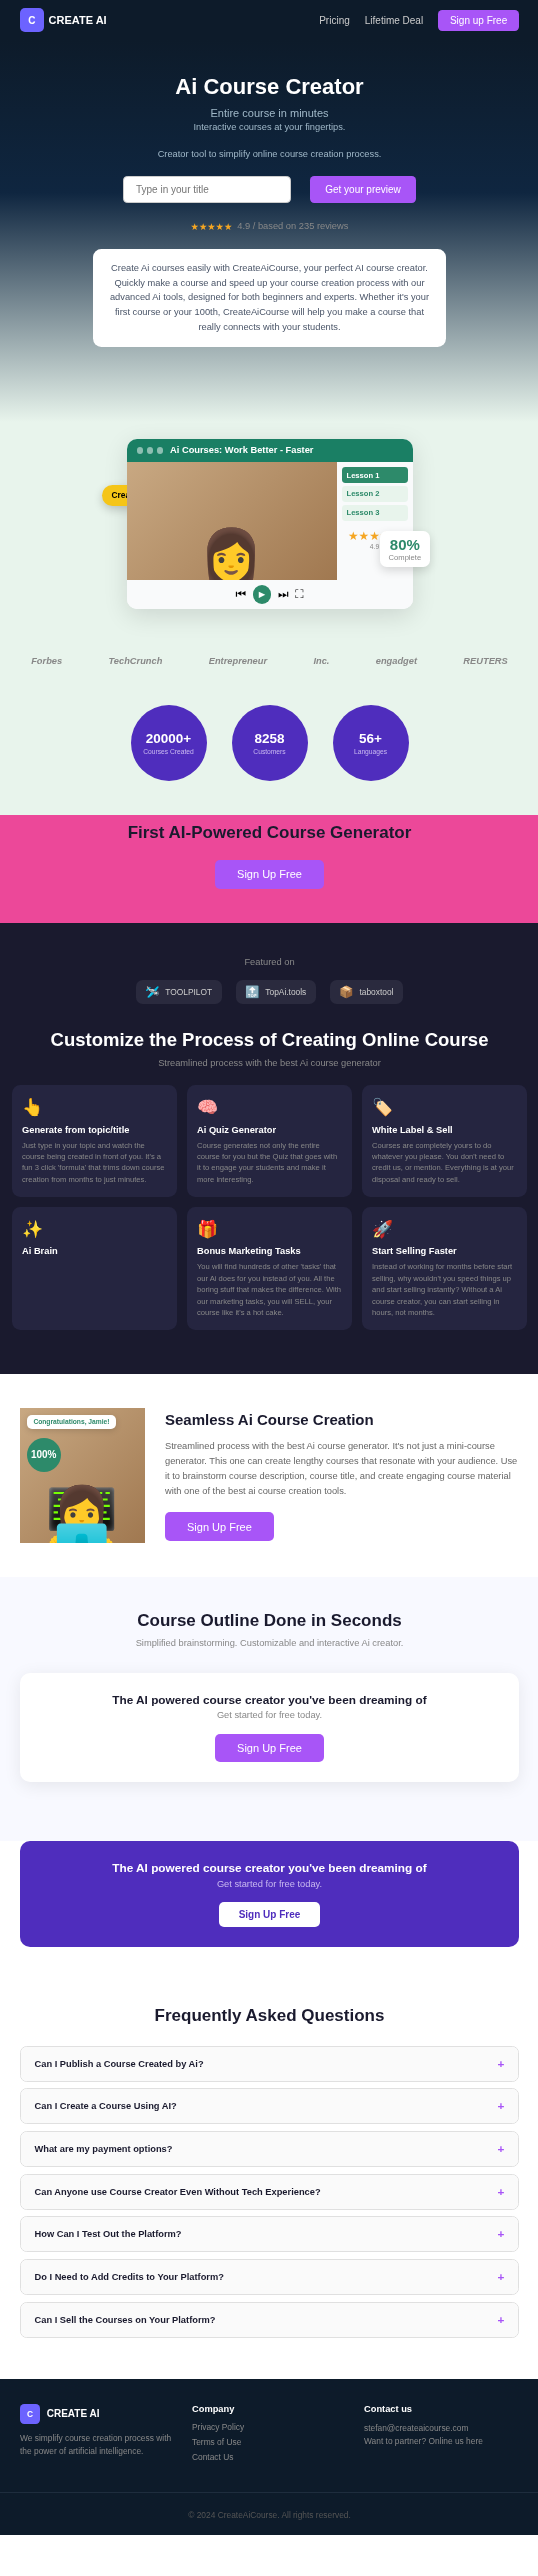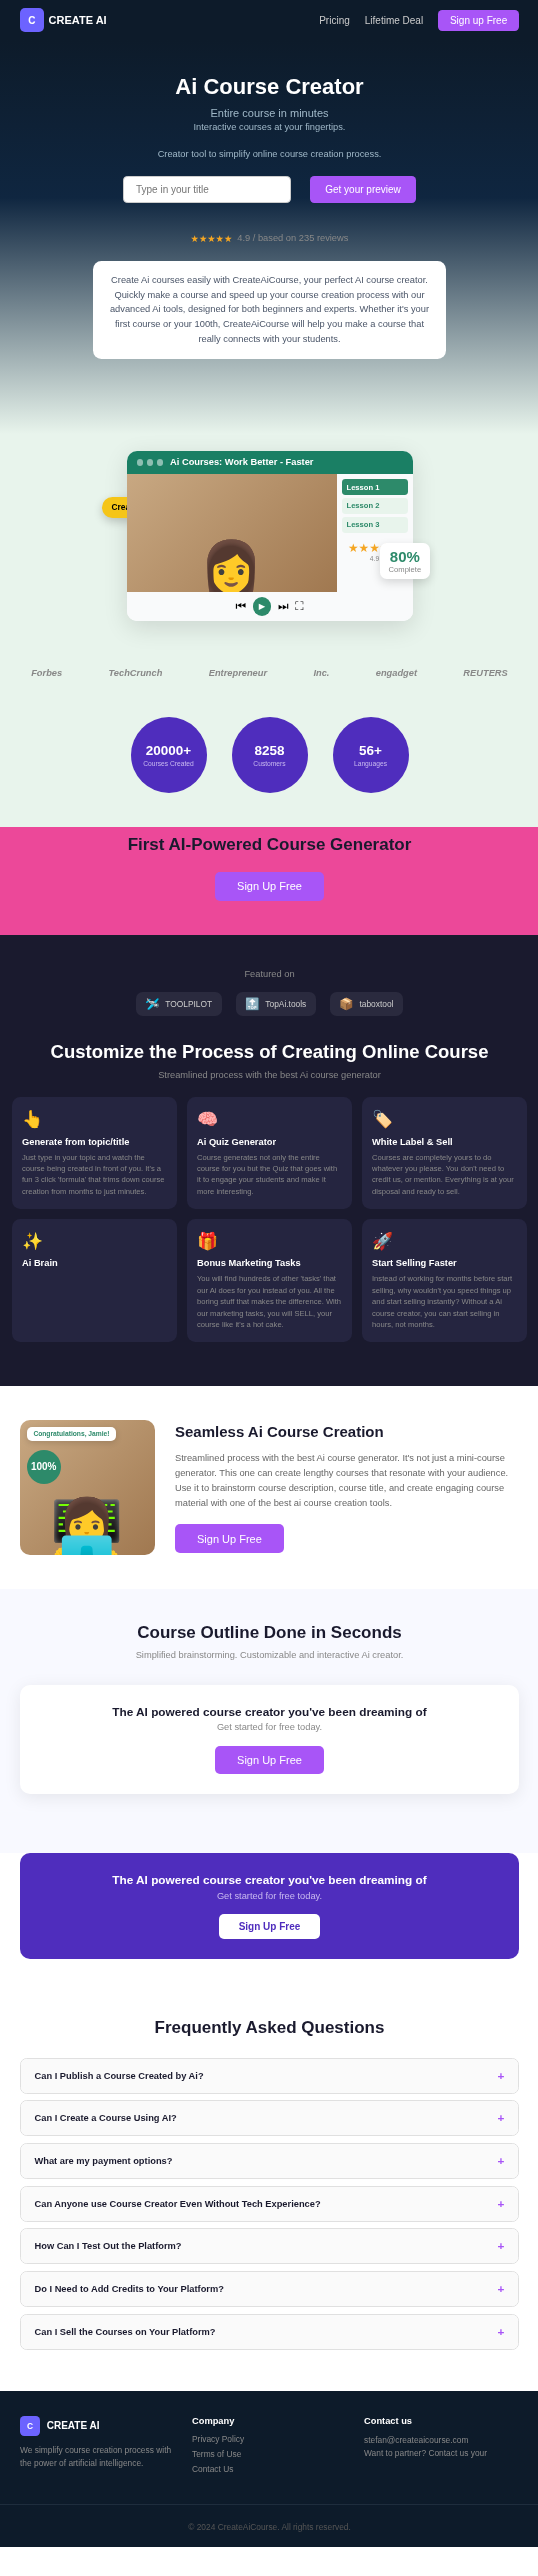--- a/index.html
+++ b/index.html
@@ -60,21 +60,21 @@
     }
     .hero-sub2 {
       color: #a0b8c8;
       font-size: 9.3px;
       margin-bottom: 17px;
     }
     .hero-input-row {
       display: flex;
       gap: 19px;
       justify-content: center;
-      margin-bottom: 30px;
+      margin-bottom: 18px;
     }
     .hero-input {
       padding: 6.7px 11.8px;
       border: 0.8px solid #ccc;
       border-radius: 4.2px;
       font-size: 10px;
       width: 168px;
       background: #fff;
     }
     .hero-btn {
@@ -363,24 +363,24 @@
     .seamless {
       background: #fff;
       padding: 34px 20px;
     }
     .seamless-inner {
       display: flex;
       gap: 20px;
       align-items: center;
     }
     .seamless-img {
-      width: 135px;
+      width: 125px;
       height: 135px;
       background: linear-gradient(135deg, #c8a882, #a07850);
-      border-radius: 10px;
+      border-radius: 0;
       position: relative;
       overflow: hidden;
       flex-shrink: 0;
     }
     .seamless-img::after {
       content: '👩‍💻';
       font-size: 59px;
       position: absolute;
       bottom: -8.4px;
       left: 50%;
@@ -801,20 +801,20 @@
     </div>
     <div>
       <p class="footer-col-title">Company</p>
       <a class="footer-link">Privacy Policy</a>
       <a class="footer-link">Terms of Use</a>
       <a class="footer-link">Contact Us</a>
     </div>
     <div>
       <p class="footer-col-title">Contact us</p>
       <p class="footer-contact">stefan@createaicourse.com</p>
-      <p class="footer-contact">Want to partner? Contact us your</p>
+      <p class="footer-contact">Want to partner? Online us here</p>
     </div>
   </div>
 </footer>
 <div class="footer-bottom">
   <span class="footer-bottom-text">© 2024 CreateAiCourse. All rights reserved.</span>
 </div>
 
 
 </body></html>

